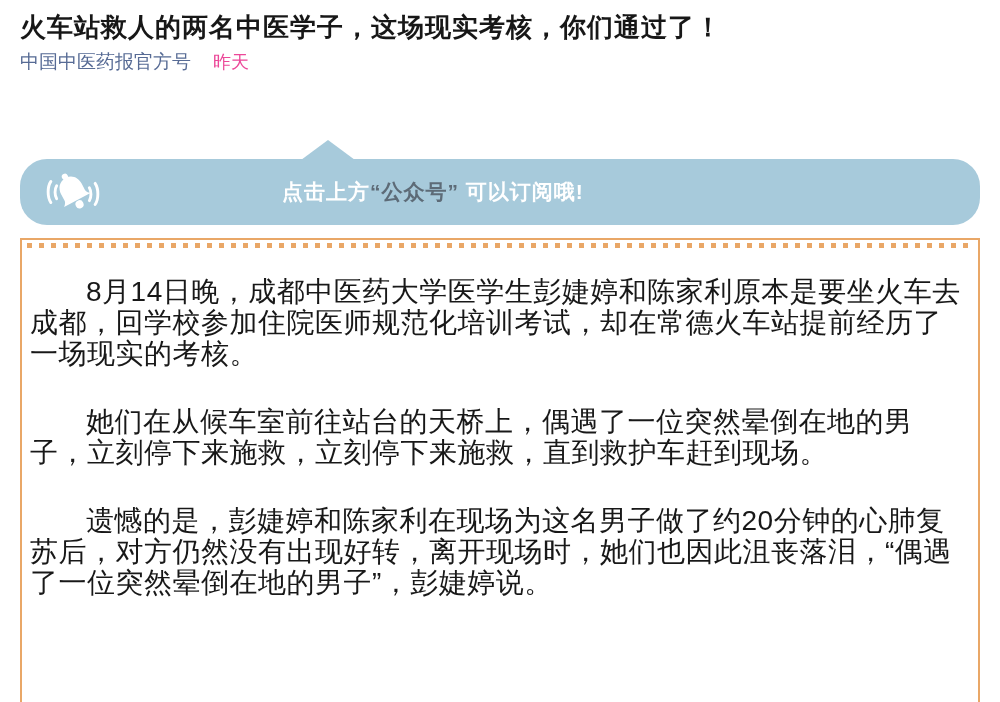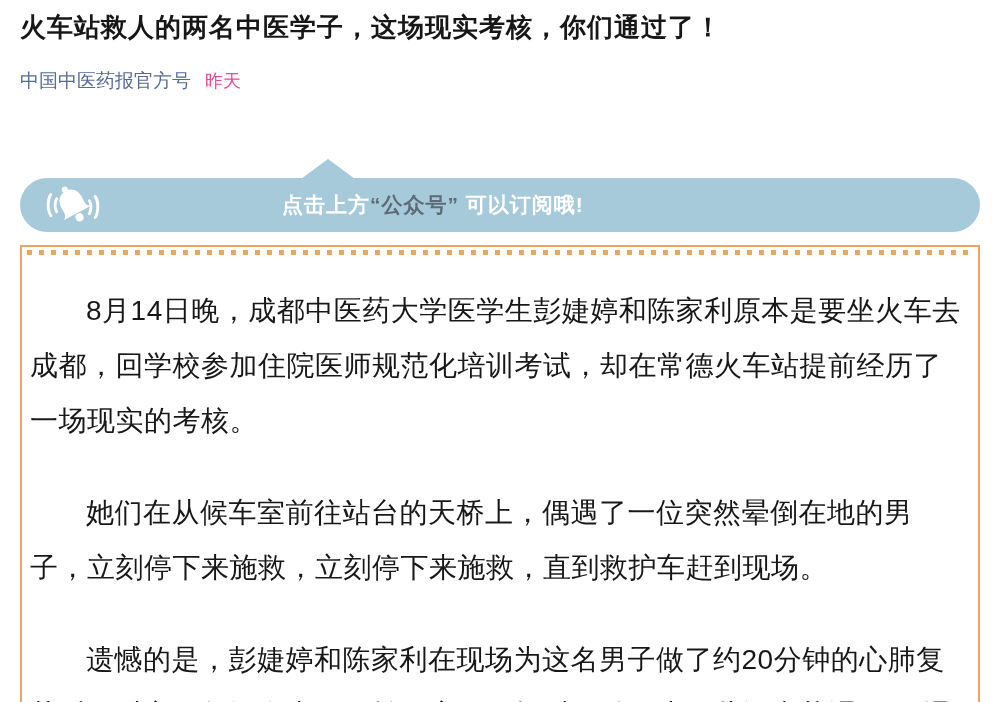--- a/index.html
+++ b/index.html
@@ -21,24 +21,25 @@
   .article-title {
     margin: 8px 0 0 0;
     font-size: 26px;
     line-height: 38px;
     font-weight: 700;
     letter-spacing: 1px;
     color: #171717;
   }
   
   .byline {
-    margin-top: 22px;
+    margin-top: 3px;
     display: flex;
     align-items: baseline;
     font-size: 19px;
+    gap: 8px;
   }
   .account-name {
     color: #576b95;
     text-decoration: none;
     cursor: pointer;
   }
   .publish-date {
     color: #ec4899;
     font-size: 18px;
     margin-left: 14px;
@@ -53,21 +54,21 @@
     top: -19px;
     left: 281px;
     width: 0;
     height: 0;
     border-left: 27px solid transparent;
     border-right: 27px solid transparent;
     border-bottom: 20px solid #a7cadb;
   }
   .banner {
     position: relative;
-    height: 54px;
+    height: 66px;
     background: #a7cadb;
     border-radius: 27px;
     cursor: pointer;
   }
   .bell-icon {
     position: absolute;
     left: 24px;
     top: 50%;
     transform: translateY(-50%);
     width: 58px;
@@ -102,21 +103,21 @@
     position: absolute;
     top: 3px;
     left: 5px;
     right: 5px;
     height: 5px;
     background: repeating-linear-gradient(90deg, #e9a767 0 5px, transparent 5px 12px);
   }
   .content-box p {
     margin: 0 0 37px 0;
     font-size: 28px;
-    line-height: 55px;
+    line-height: 31px;
     letter-spacing: 0.5px;
     color: #181818;
     text-indent: 2em;
   }
 </style>
 </head>
 <body>
 
 <div class="page">
 

